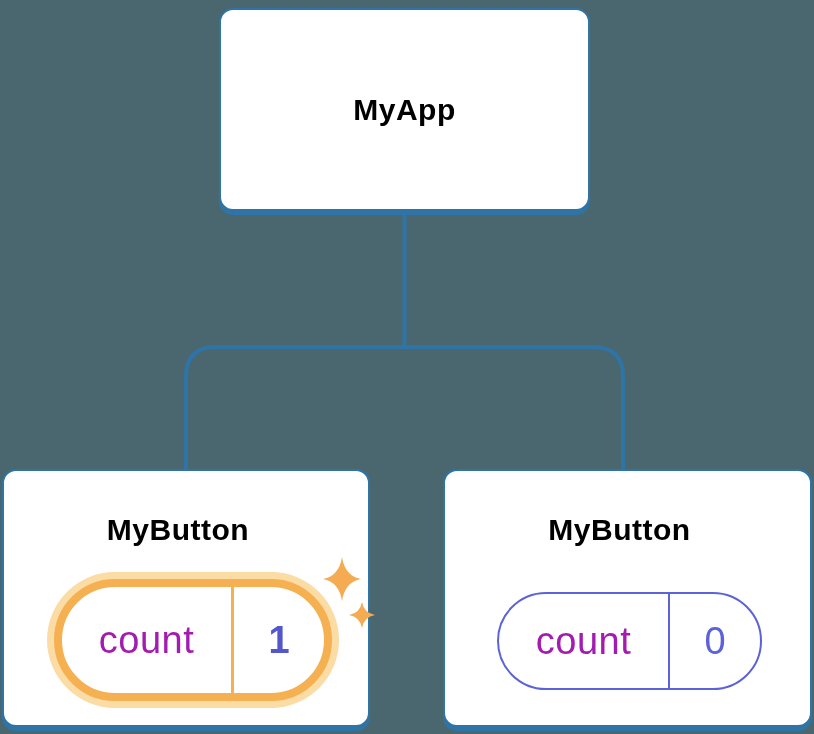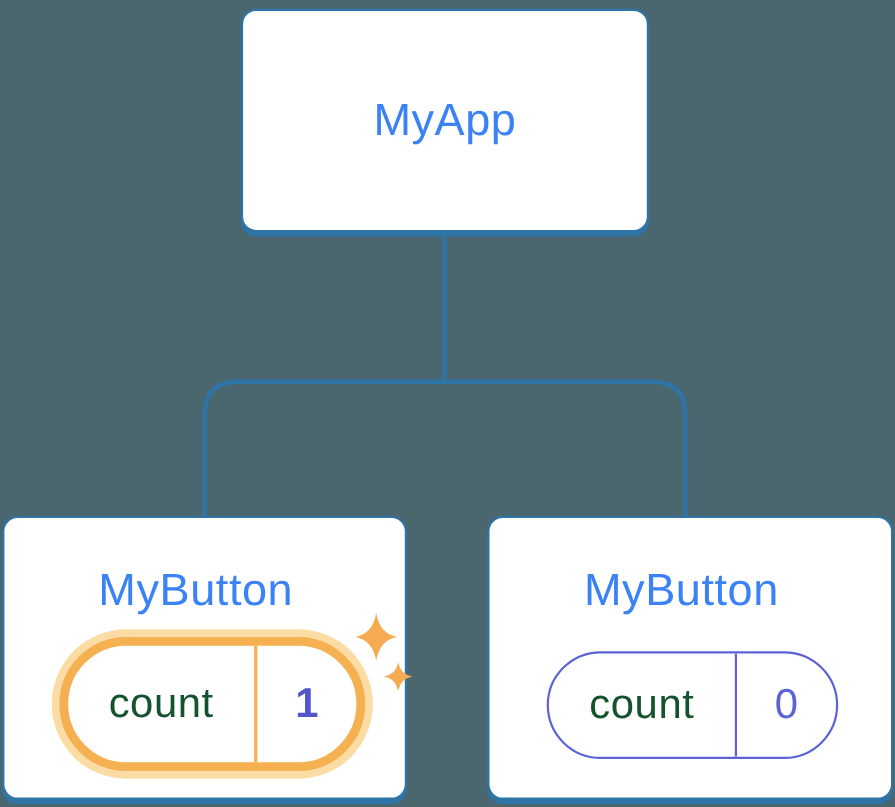--- a/index.html
+++ b/index.html
@@ -23,23 +23,23 @@
     box-sizing: border-box;
   }
   .card.root {
     left: 219px; top: 8px; width: 371px; height: 203px;
     display: flex; align-items: center; justify-content: center;
   }
   .card.child-left  { left: 2px;   top: 469px; width: 368px; height: 258px; }
   .card.child-right { left: 443px; top: 469px; width: 369px; height: 258px; }
 
   .node-title {
-    color: #3b82f6;
-    font-size: 41px;
-    font-weight: 400;
+    color: #000000;
+    font-size: 30px;
+    font-weight: 700;
     letter-spacing: 0.5px;
     white-space: nowrap;
   }
   .child .node-title {
     position: absolute;
     left: 0; right: 16px; top: 42px;
     text-align: center;
   }
 
   .pill {
@@ -57,21 +57,21 @@
     box-shadow: 0 0 0 7px #FBDCA4;
   }
   .pill-plain {
     left: 52px; top: 121px; width: 265px; height: 98px;
     border: 2px solid #5B63D6;
   }
 
   .pill-key {
     flex: 1;
     display: flex; align-items: center; justify-content: center;
-    color: #14532d;
+    color: #a21caf;
     font-size: 38px;
     letter-spacing: 0.5px;
   }
   .pill-divider { width: 3px; }
   .pill-active .pill-divider { background: #F5B052; }
   .pill-plain  .pill-divider { width: 2px; background: #5B63D6; }
   .pill-value {
     width: 90px;
     display: flex; align-items: center; justify-content: center;
     font-size: 38px;

